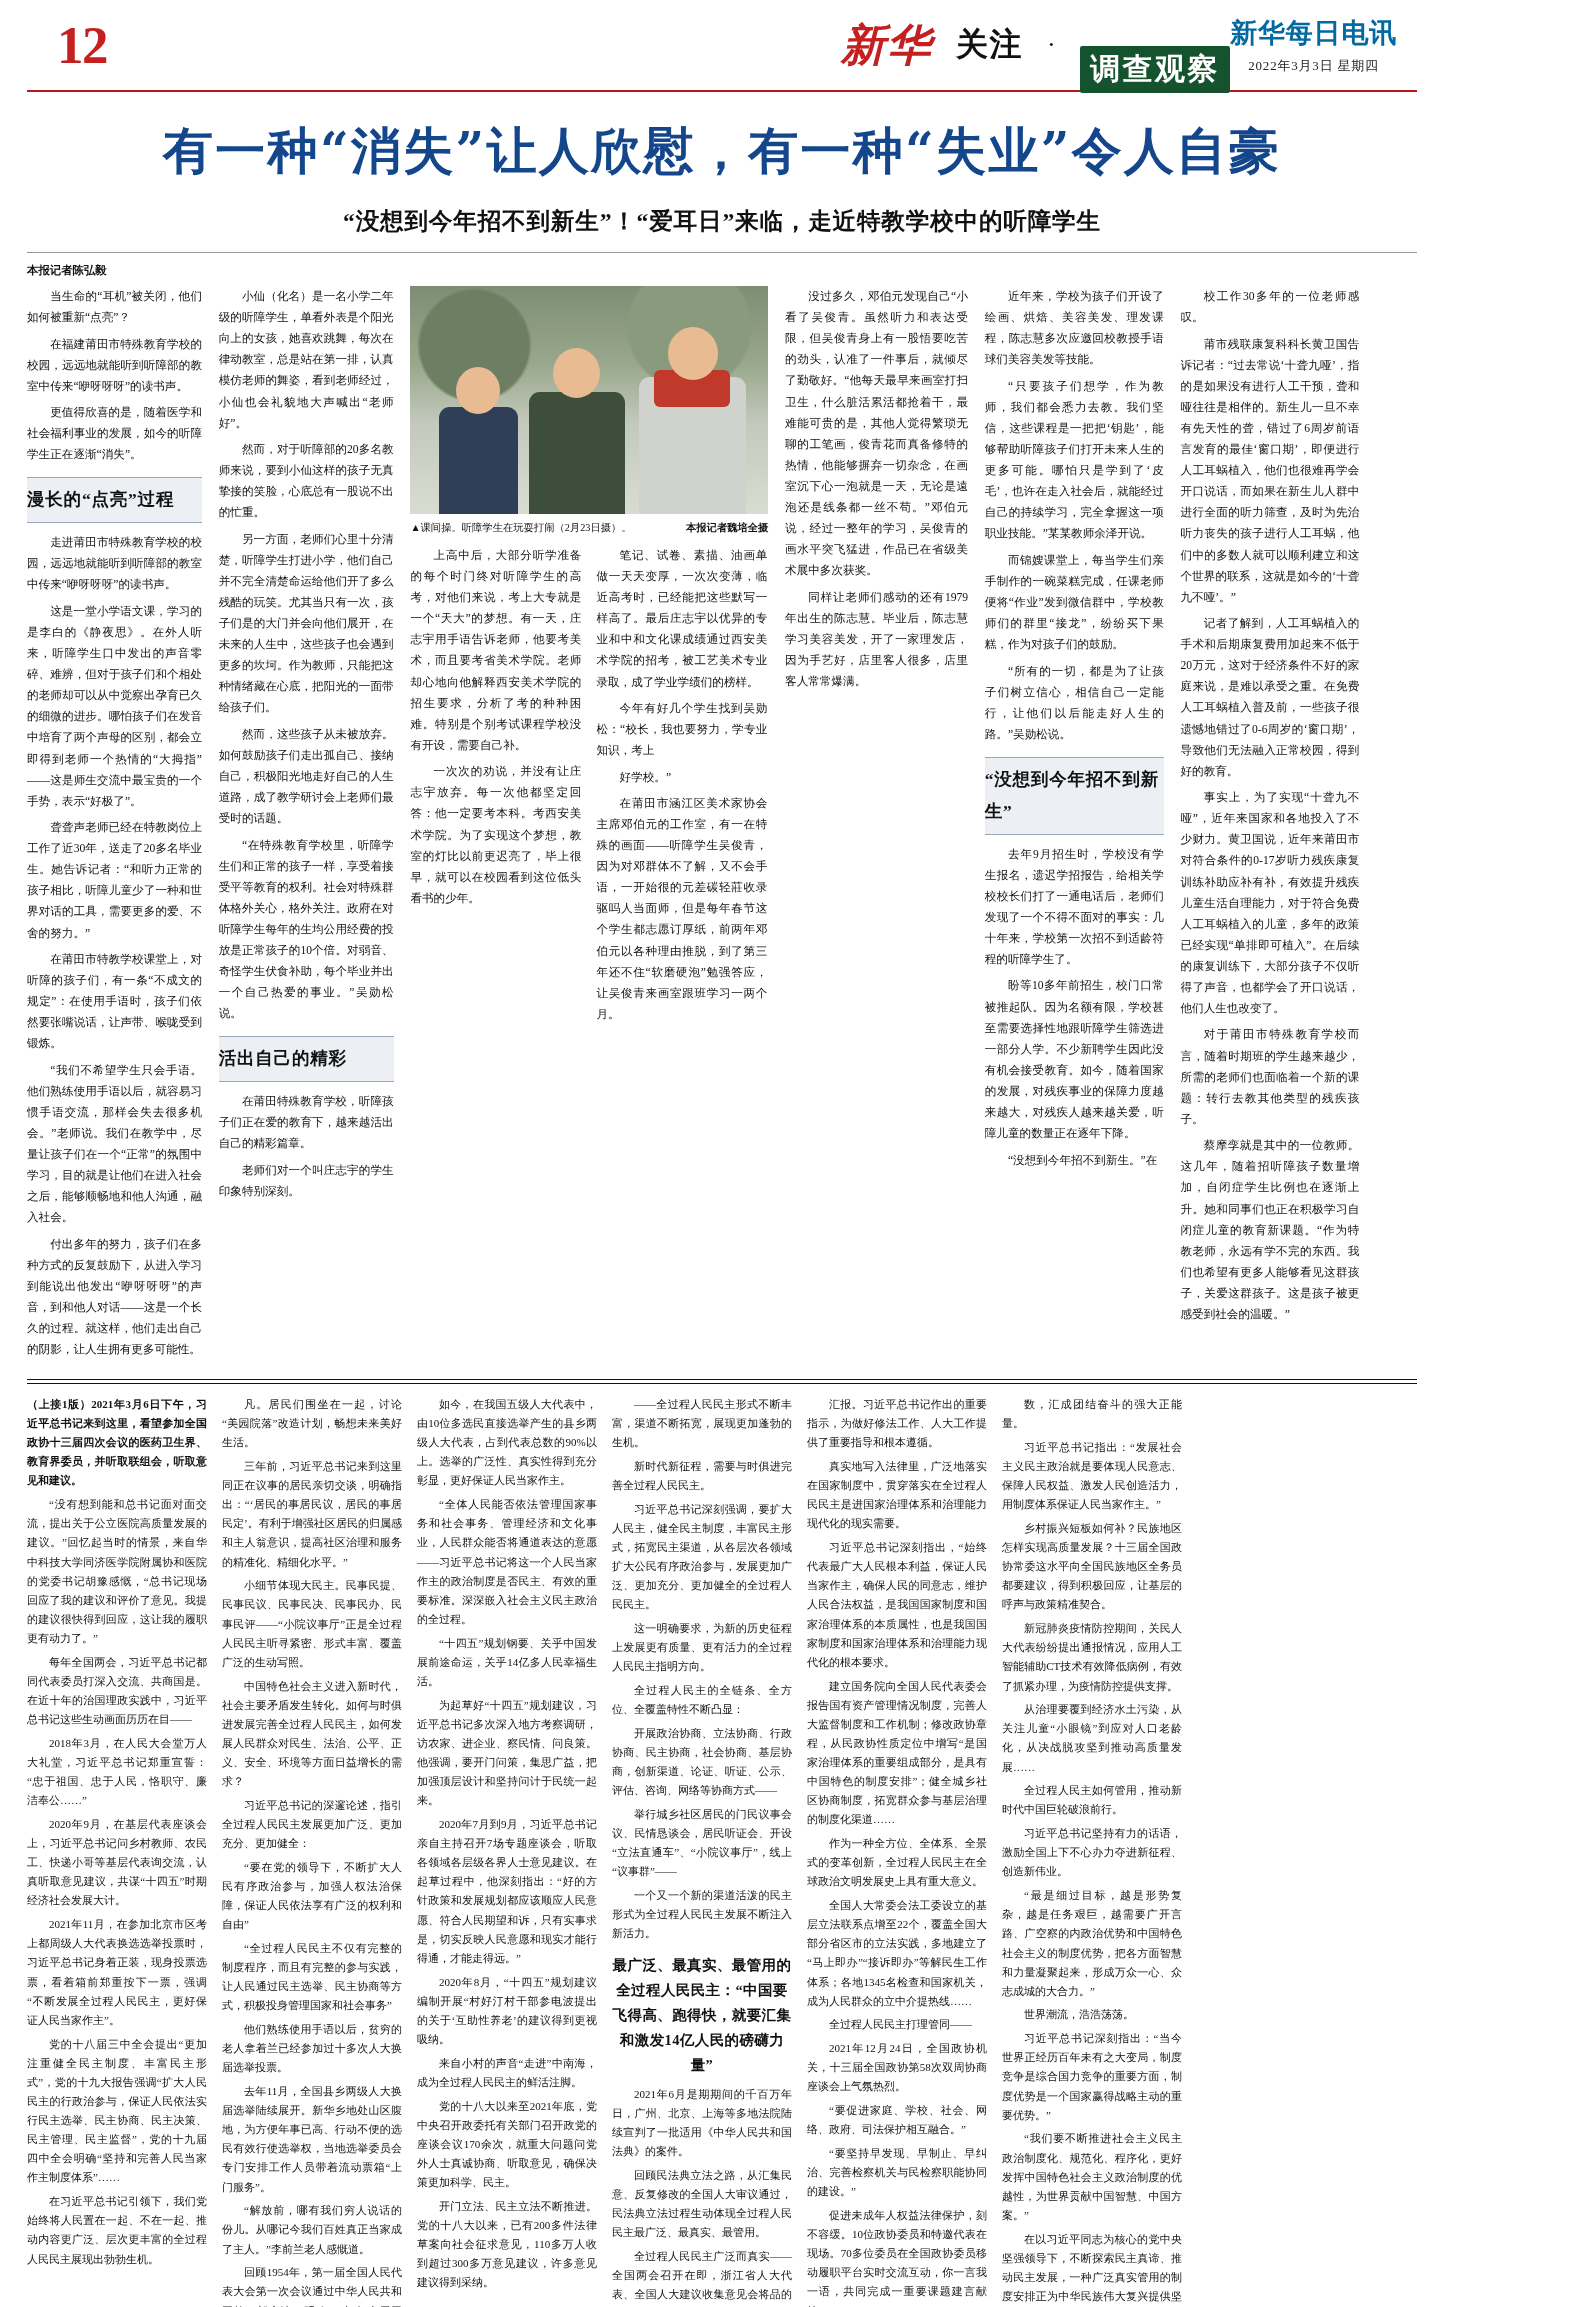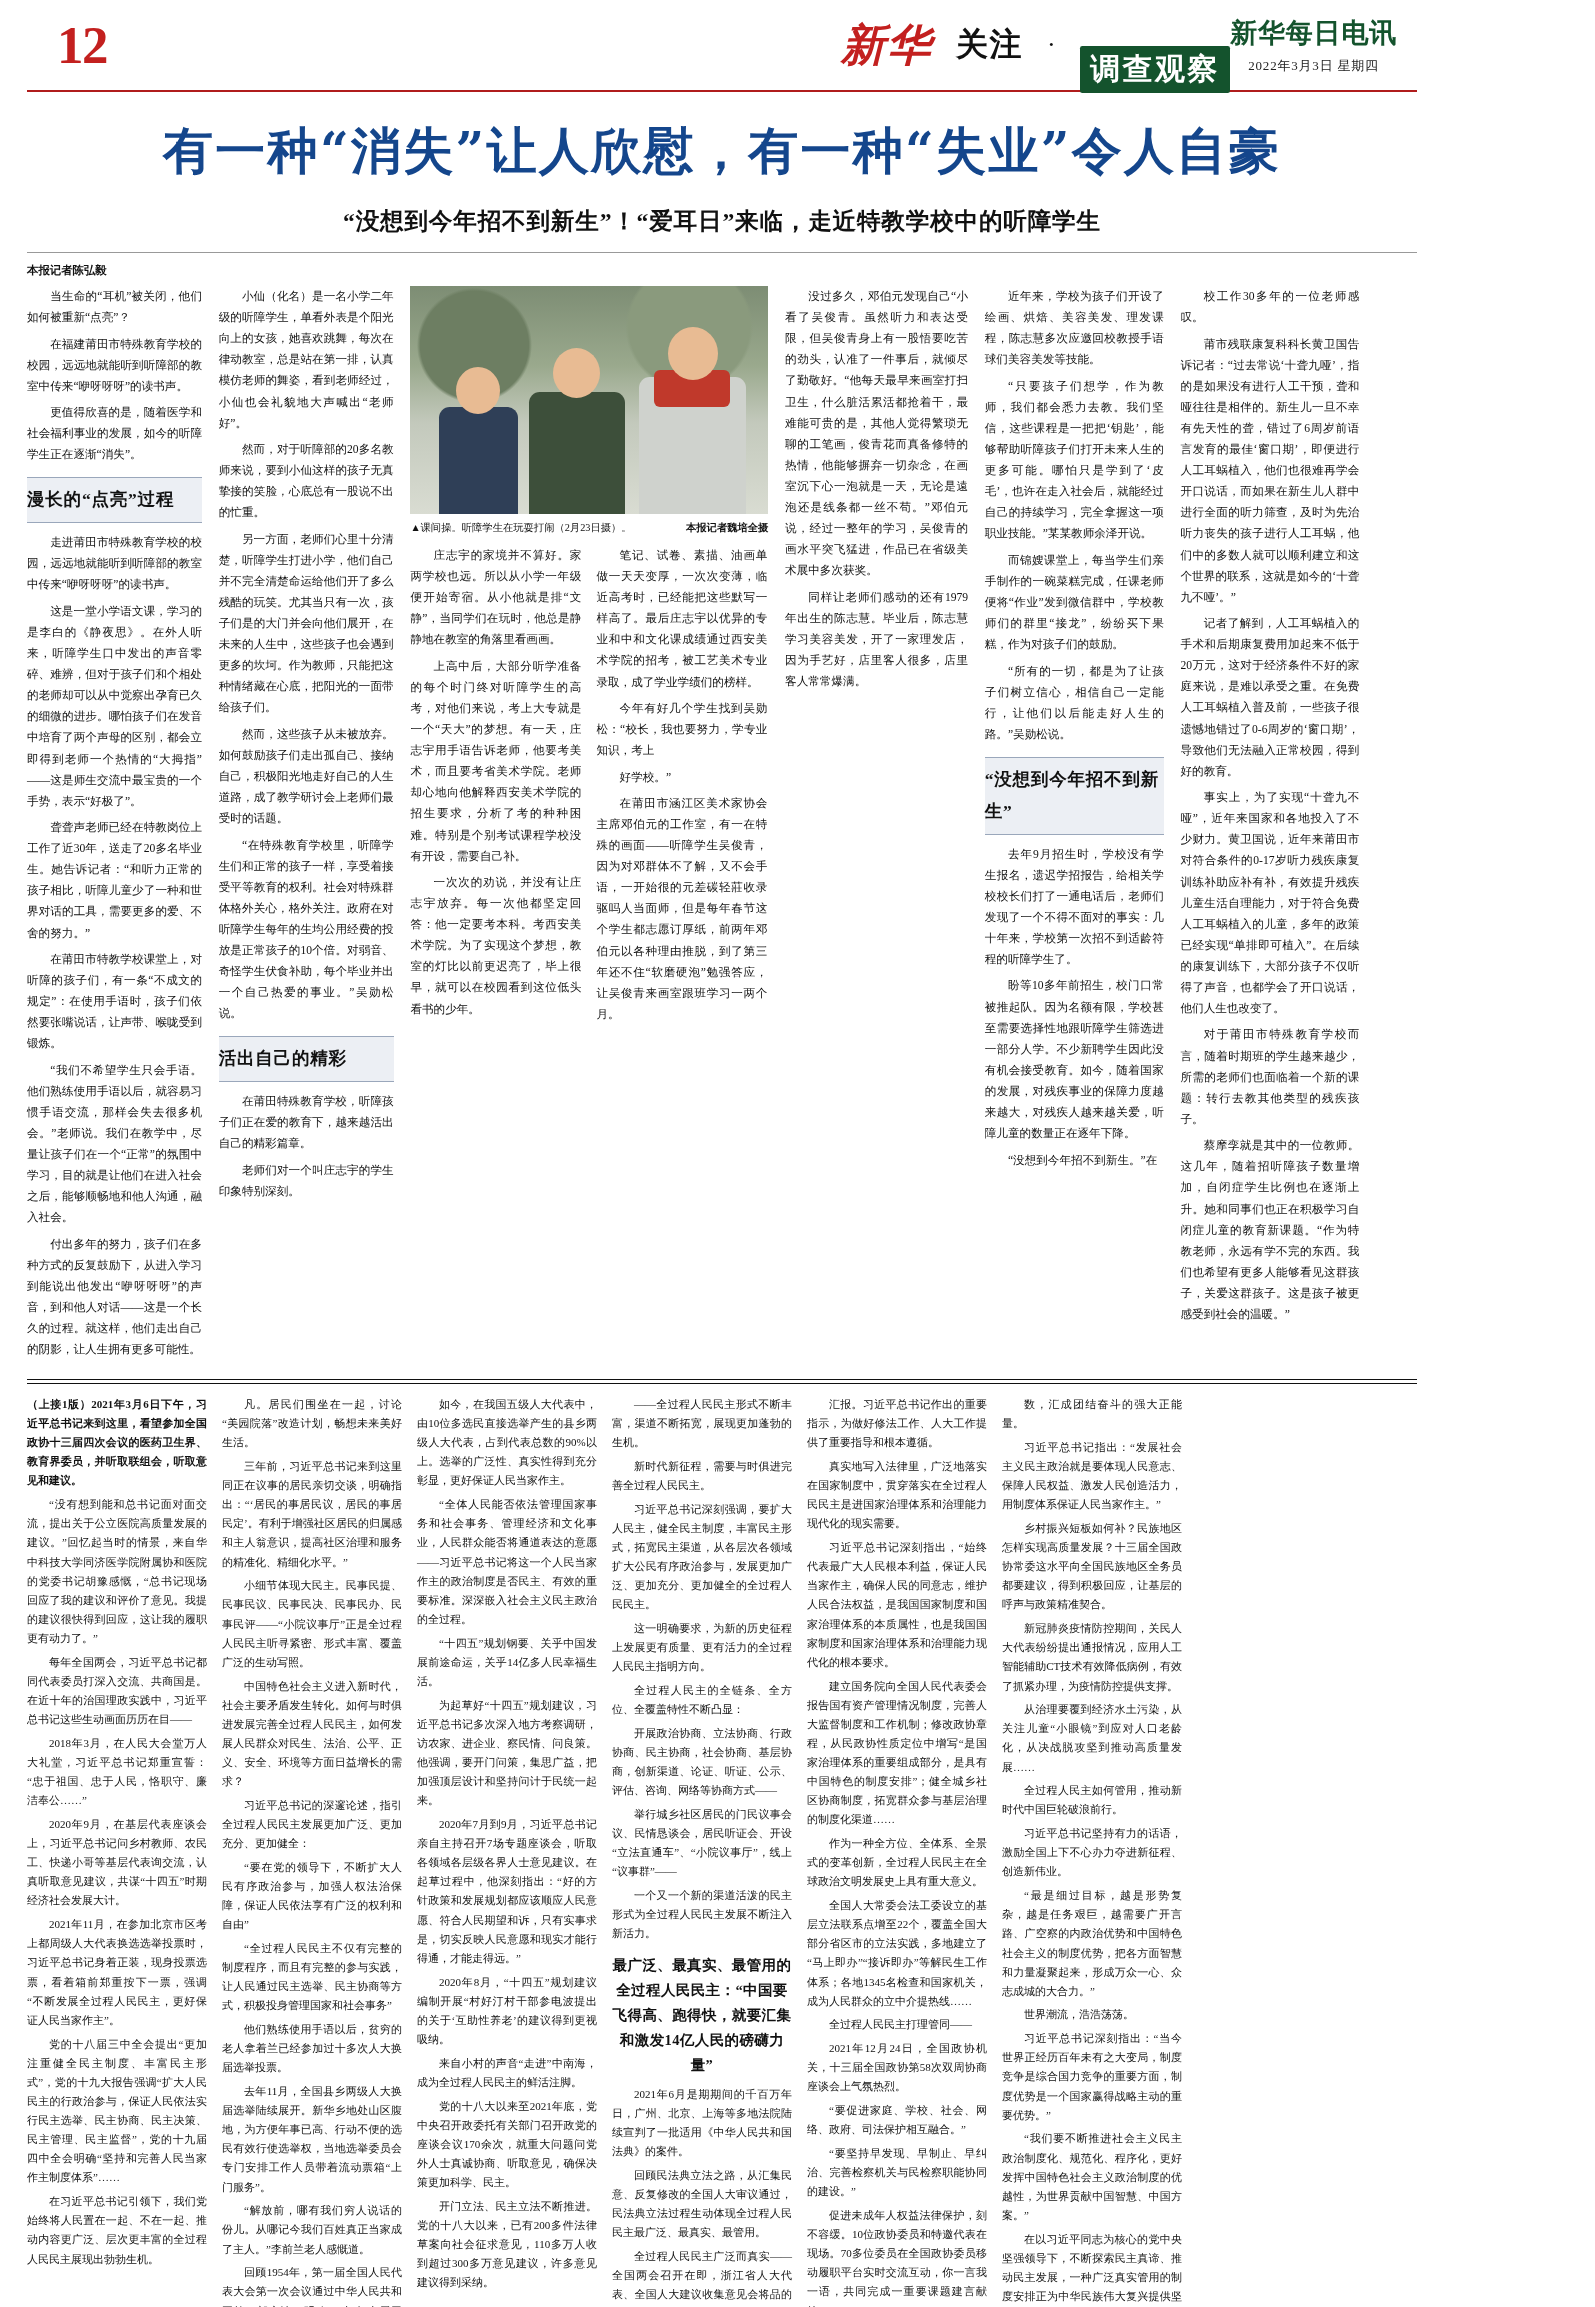--- a/index.html
+++ b/index.html
@@ -7,21 +7,21 @@
   .page{position:relative;width:1444px;height:2307px;box-sizing:border-box;padding:0 27px;}
   
   .masthead{position:relative;height:90px;border-bottom:2.3px double #b01c1c;display:flex;align-items:center;}
   .pageno{font-family:"Liberation Serif",serif;font-size:53px;color:#c3201f;font-weight:bold;padding-left:30px;letter-spacing:-1.5px;}
   .mast-center{flex:1;display:flex;align-items:center;justify-content:flex-end;gap:24px;}
   .mast-logo{font-family:"DejaVu Serif",serif;font-size:44px;font-weight:bold;color:#c3201f;letter-spacing:1.5px;font-style:italic;}
   .mast-guanzhu{font-size:32px;font-weight:bold;color:#111;letter-spacing:1.5px;}
   .mast-dot{font-size:26px;color:#111;}
   .mast-tag{background:#14532d;color:#fff;font-size:30px;font-weight:bold;padding:3px 10.7px;letter-spacing:2.3px;border-radius:2.3px;margin-top:48px;}
   .mast-right{text-align:center;padding-right:20px;}
-  .mast-right .name{font-family:"DejaVu Serif",serif;font-size:27px;font-weight:bold;color:#14532d;letter-spacing:0.8px;text-align:right;}
+  .mast-right .name{font-family:"DejaVu Serif",serif;font-size:27px;font-weight:bold;color:#0369a1;letter-spacing:0.8px;text-align:right;}
   .mast-right .date{font-size:13px;color:#222;margin-top:6px;letter-spacing:0.8px;}
   
   .headline{text-align:center;font-size:50px;font-weight:bold;color:#14468c;letter-spacing:2.3px;margin:26px 0 0;font-family:"DejaVu Serif",serif;}
   .subhead{text-align:center;font-size:23.6px;font-weight:bold;color:#111;letter-spacing:0.8px;margin:20px 0 15px;}
   .thin-rule{height:0.8px;background:#999;margin:0 0 10.7px;}
   
   .byline{font-size:11.4px;font-weight:bold;margin-bottom:7.6px;}
   .top-area{display:flex;gap:16.7px;}
   .col{font-size:11.6px;line-height:1.82;text-align:justify;}
   .col p{margin:0 0 5.3px;text-indent:2em;}
@@ -124,21 +124,20 @@
             <div class="head" style="left:37px;bottom:134px;width:50px;height:53px;"></div>
           </div>
         </div>
         <div class="photo-cap">
           <div class="left">▲课间操。听障学生在玩耍打闹（2月23日摄）。</div>
           <div class="credit">本报记者魏培全摄</div>
         </div>
       </div>
       <div style="display:flex;gap:15px;margin-top:7.6px;">
         <div style="width:171px;">
-          <p>庄志宇的家境并不算好。家两学校也远。所以从小学一年级便开始寄宿。从小他就是排“文静”，当同学们在玩时，他总是静静地在教室的角落里看画画。</p>
           <p>上高中后，大部分听学准备的每个时门终对听障学生的高考，对他们来说，考上大专就是一个“天大”的梦想。有一天，庄志宇用手语告诉老师，他要考美术，而且要考省美术学院。老师却心地向他解释西安美术学院的招生要求，分析了考的种种困难。特别是个别考试课程学校没有开设，需要自己补。</p>
           <p>一次次的劝说，并没有让庄志宇放弃。每一次他都坚定回答：他一定要考本科。考西安美术学院。为了实现这个梦想，教室的灯比以前更迟亮了，毕上很早，就可以在校园看到这位低头看书的少年。</p>
         </div>
         <div style="width:171px;">
           <p>笔记、试卷、素描、油画单做一天天变厚，一次次变薄，临近高考时，已经能把这些默写一样高了。最后庄志宇以优异的专业和中和文化课成绩通过西安美术学院的招考，被工艺美术专业录取，成了学业学绩们的榜样。</p>
           <p>今年有好几个学生找到吴勋松：“校长，我也要努力，学专业知识，考上</p>
           <p>好学校。”</p>
           <p>在莆田市涵江区美术家协会主席邓伯元的工作室，有一在特殊的画面——听障学生吴俊青，因为对邓群体不了解，又不会手语，一开始很的元差碳轻莊收录驱吗人当面师，但是每年春节这个学生都志愿订厚纸，前两年邓伯元以各种理由推脱，到了第三年还不住“软磨硬泡”勉强答应，让吴俊青来画室跟班学习一两个月。</p>
         </div>
       </div>

